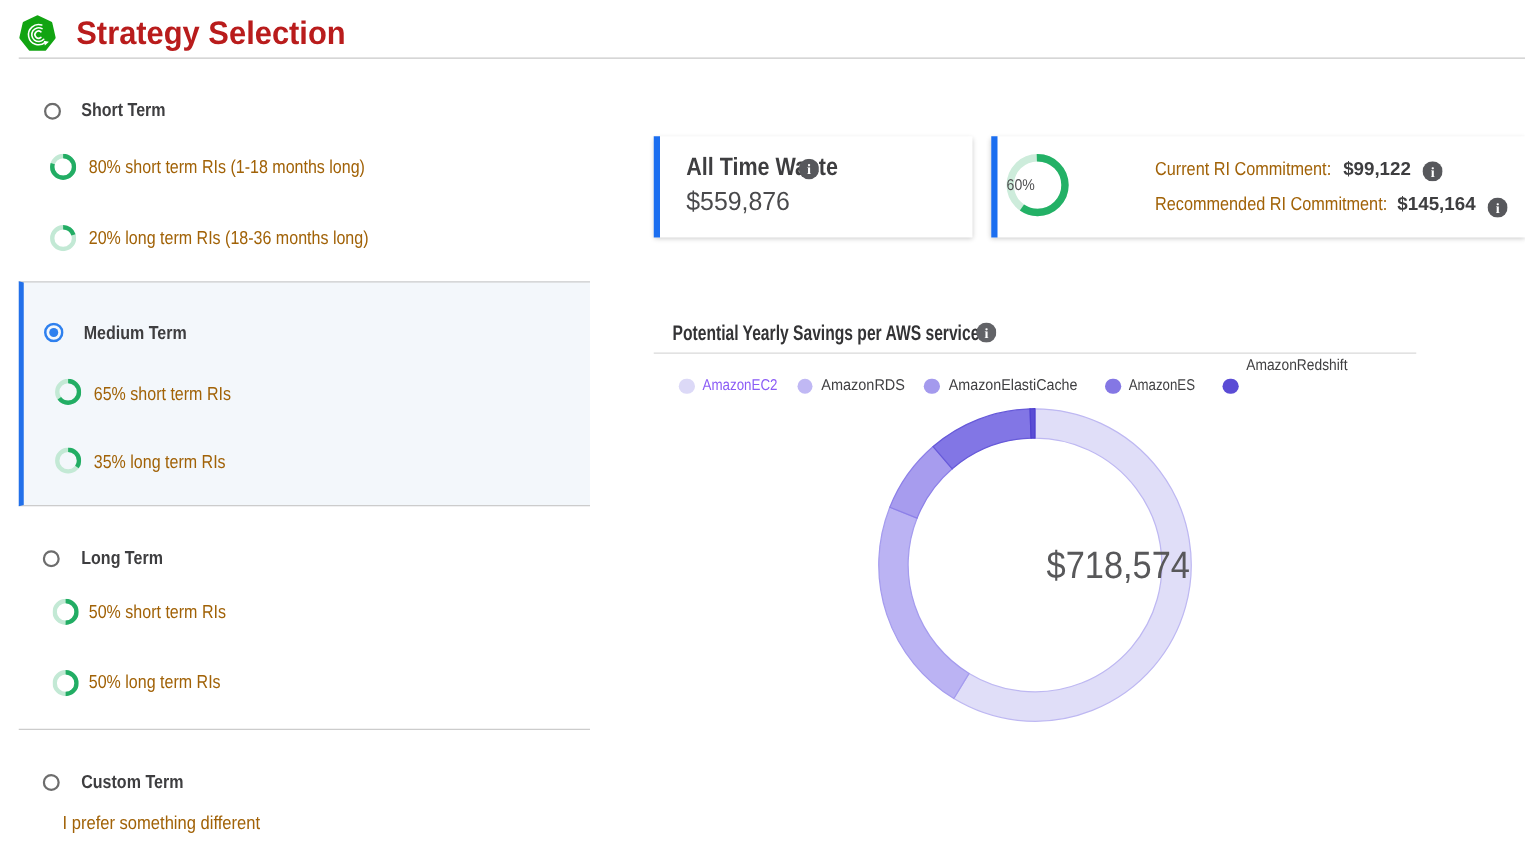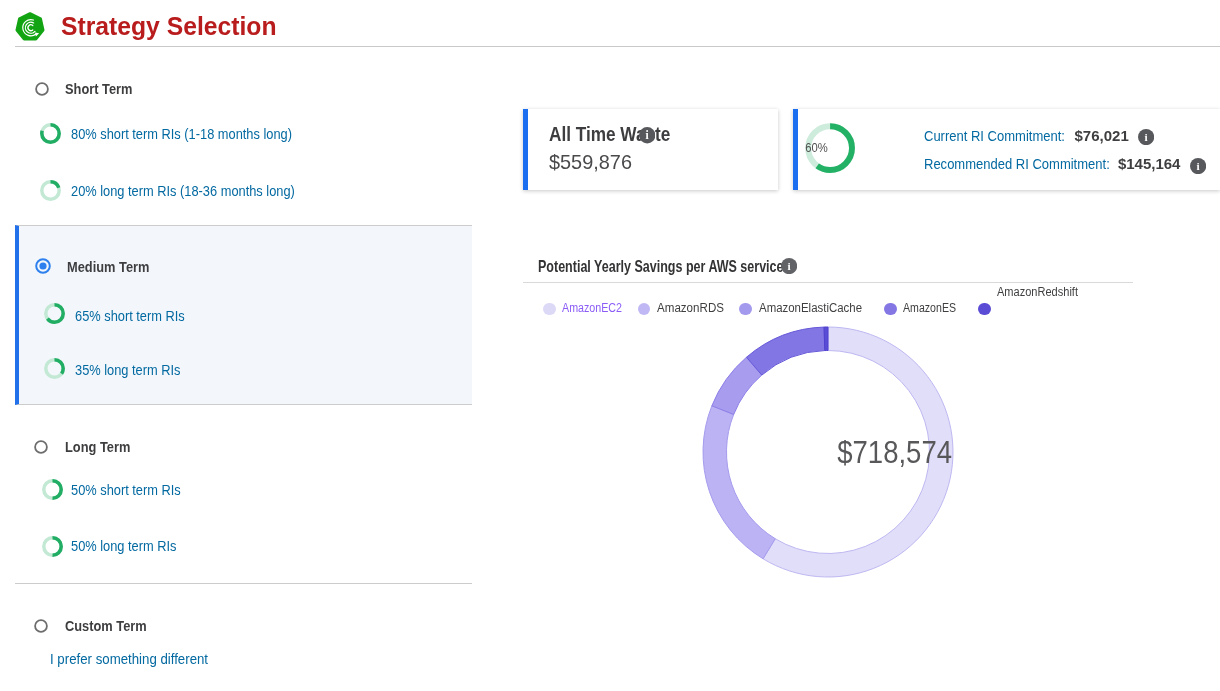--- a/index.html
+++ b/index.html
@@ -1,20 +1,20 @@
 <!DOCTYPE html>
 <html><head>
 <meta charset="utf-8">
 <style>
 * { margin:0; padding:0; box-sizing:border-box; }
 html,body { width:1220px; height:691px; background:#fff; font-family:"Liberation Sans", sans-serif; overflow:hidden; }
 body { will-change:transform; }
 .abs { position:absolute; }
 .sx { display:inline-block; transform-origin:0 50%; white-space:nowrap; }
-.lbl { color:#0369a1; font-size:15px; line-height:16px; white-space:nowrap; }
+.lbl { color:#a16207; font-size:15px; line-height:16px; white-space:nowrap; }
 .bold { font-weight:bold; color:#3e3e40; }
 </style>
 </head>
 <body>
 
 <svg class="abs" style="left:15px;top:12px" width="30" height="30" viewBox="0 0 30 30">
   <polygon points="15,1.5 25.6,6.6 28.2,18.1 20.9,27.3 9.1,27.3 1.8,18.1 4.4,6.6" fill="#12a412" stroke="#12a412" stroke-width="2.6" stroke-linejoin="round"></polygon>
   <g fill="none" stroke="#ffffff" stroke-linecap="round">
     <path d="M 17.76 13.48 A 2.9 2.9 0 1 0 17.76 17.92" stroke-width="1.3"></path>
     <path d="M 18.65 10.94 A 5.5 5.5 0 1 0 19.99 19.38" stroke-width="1.25"></path>
@@ -94,21 +94,21 @@
 </svg>
 <div class="abs" style="left:548.5px;top:150.5px;font-size:21px;line-height:22px;color:#4a4a4c"><span class="sx" style="transform:scaleX(0.947)">$559,876</span></div>
 
 <div class="abs" style="left:793px;top:109px;width:427px;height:81px;background:#fff;border-left:5px solid #1b6ef0;box-shadow:0 1px 4px rgba(0,0,0,0.22)"></div>
 <svg class="abs" style="left:804px;top:122.3px" width="52.2" height="52.2" viewBox="0 0 52.2 52.2">
   <circle cx="26.1" cy="26.1" r="21.9" fill="none" stroke="#cdecdb" stroke-width="5.9"></circle>
   <circle cx="26.1" cy="26.1" r="21.9" fill="none" stroke="#23b166" stroke-width="5.9" pathLength="100" stroke-dasharray="60 40" transform="rotate(-90 26.1 26.1)"></circle>
 </svg>
 <div class="abs" style="left:804px;top:142px;width:52.2px;text-align:left;font-size:12.5px;line-height:13px;color:#515153"><span class="sx" style="transform:scaleX(0.9);transform-origin:50% 50%">60%</span></div>
 <div class="abs lbl" style="left:923.8px;top:127.5px"><span class="sx" style="transform:scaleX(0.867)">Current RI Commitment:</span></div>
-<div class="abs lbl bold" style="left:1074.5px;top:127.5px">$76,021</div>
+<div class="abs lbl bold" style="left:1074.5px;top:127.5px">$99,122</div>
 <svg class="abs" style="left:1137.5px;top:128.8px" width="16.2" height="16.2" viewBox="0 0 16.2 16.2">
   <circle cx="8.1" cy="8.1" r="8.1" fill="#57585c"></circle>
   <text x="8.1" y="12.3" font-family="Liberation Serif" font-size="11.4" font-weight="bold" fill="#fff" text-anchor="middle">i</text>
 </svg>
 <div class="abs lbl" style="left:923.8px;top:155.5px"><span class="sx" style="transform:scaleX(0.867)">Recommended RI Commitment:</span></div>
 <div class="abs lbl bold" style="left:1117.9px;top:155.5px">$145,164</div>
 <svg class="abs" style="left:1190.2px;top:158px" width="16.2" height="16.2" viewBox="0 0 16.2 16.2">
   <circle cx="8.1" cy="8.1" r="8.1" fill="#57585c"></circle>
   <text x="8.1" y="12.3" font-family="Liberation Serif" font-size="11.4" font-weight="bold" fill="#fff" text-anchor="middle">i</text>
 </svg>

